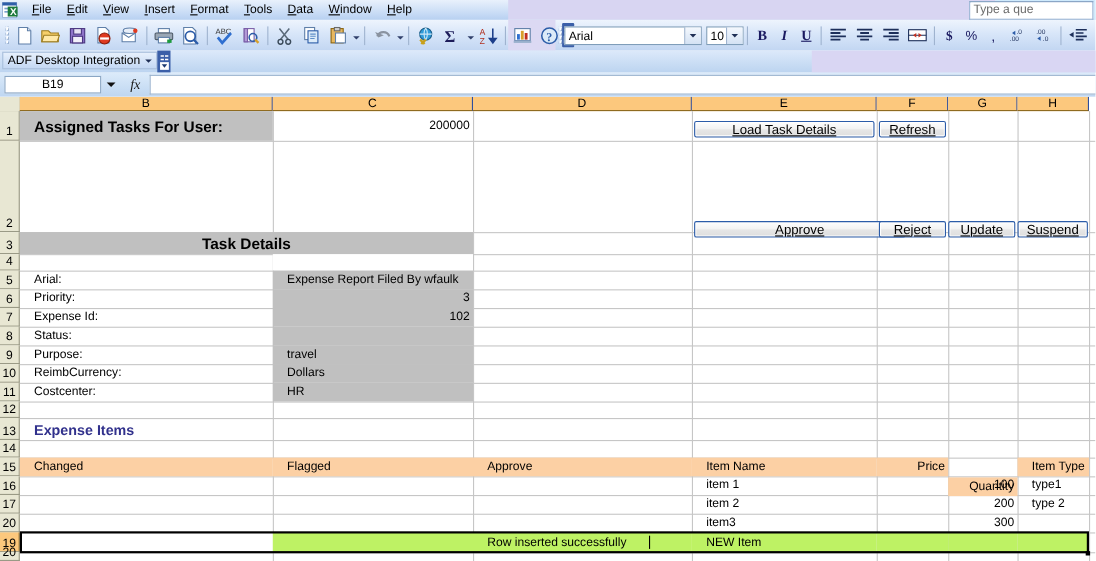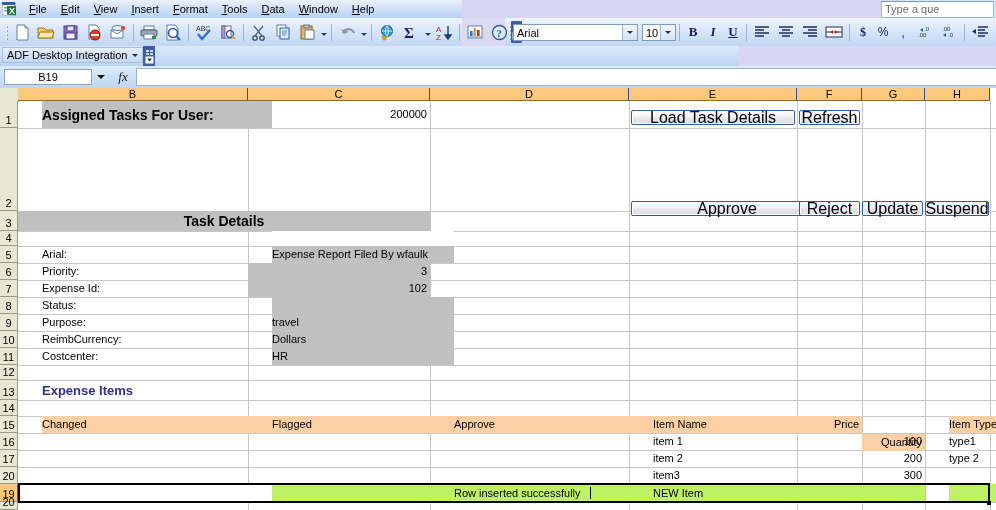--- a/index.html
+++ b/index.html
@@ -124,38 +124,38 @@
     font-size:11px;line-height:1;text-align:center;color:#000;box-sizing:border-box;
     display:flex;align-items:flex-end;justify-content:center;padding-bottom:1px;
   }
   .rowhead.sel{background:#fcc87d;color:#000;border-right:1px solid #7d6020;}
   .cellarea{position:absolute;left:18px;top:13px;width:978px;height:409px;}
   .gl-v{position:absolute;width:1px;background:#c6c6c6;top:0;}
   .gl-h{position:absolute;height:1px;background:#c6c6c6;left:0;}
   .cell{position:absolute;font-size:11px;color:#000;box-sizing:border-box;
         line-height:1;display:flex;align-items:center;overflow:hidden;white-space:nowrap;}
   .cell.right{justify-content:flex-end;padding-right:3px;}
-  .cell.left{justify-content:flex-start;padding-left:0;margin-left:24px;}
+  .cell.left{justify-content:flex-start;padding-left:13px;}
   .cell.center{justify-content:center;}
   .fill-gray{background:#c0c0c0;}
   .fill-orange{background:#fcd0a4;}
   .fill-blue{background:#bef264;}
   .fill-white{background:#ffffff;}
   .b-title{font-weight:bold;font-size:14px;}
   .b-section{font-weight:bold;font-size:14px;}
   .b-expense{font-weight:bold;font-size:13px;color:#31318c;}
 
   
   .xbtn{
     position:absolute;
     background:linear-gradient(to bottom,#fdfdfd 0%,#f3f3f3 45%,#e6e6e6 55%,#dedede 100%);
     border:1px solid #2c5ca8;border-radius:2px;
-    font-size:16px;color:#000;display:flex;align-items:center;justify-content:center;
+    font-size:12px;color:#000;display:flex;align-items:center;justify-content:center;
     box-shadow:inset 0 0 0 1px #ffffff;
-    box-sizing:border-box;cursor:default;
+    box-sizing:border-box;cursor:default;text-decoration:underline;
   }
 
   
   .selbox{position:absolute;border:2px solid #000;box-sizing:border-box;pointer-events:none;}
   .selhandle{position:absolute;width:4px;height:4px;background:#000;}
   .selcaret{position:absolute;width:1px;background:#000;}
 </style>
 </head>
 <body>
 

